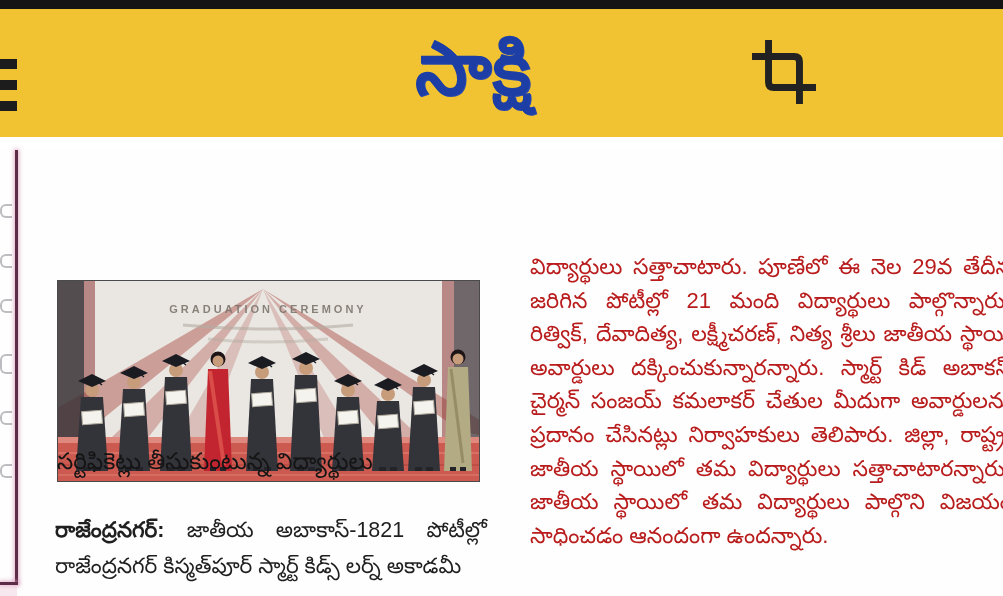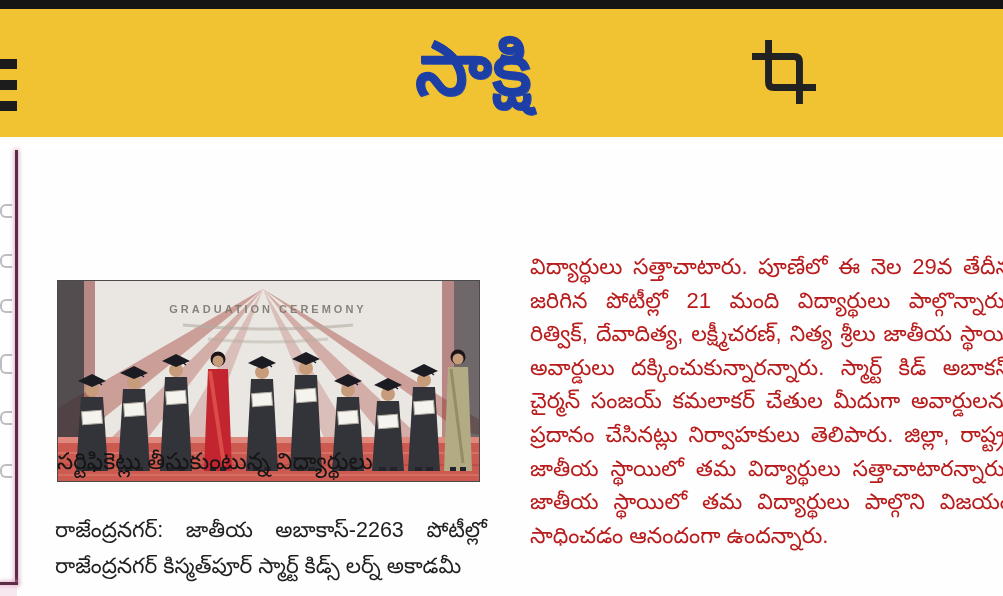--- a/index.html
+++ b/index.html
@@ -53,21 +53,21 @@
   .photo-frame svg{display:block;}
   .caption{
     position:absolute;left:57px;top:297px;width:430px;
     font-size:23px;font-weight:normal;color:#141414;line-height:30px;
   }
   .body-left{
     position:absolute;left:55px;top:341px;width:432px;
     font-size:21.5px;line-height:36px;color:#1f1f1f;
     text-align:justify;
   }
-  .body-left .dateline{font-weight:normal;}
+  .body-left .dateline{font-weight:bold;}
   .body-right{
     position:absolute;left:510px;top:79px;width:481px;
     font-size:22px;line-height:33.6px;color:#b91c1c;
     text-align:justify;
     margin-left:20px;
   }
   .corner-tint{
     position:absolute;left:0;top:436px;width:17px;height:11px;
     background:rgba(240,205,220,.45);
   }
@@ -204,16 +204,16 @@
           <circle cx="400" cy="76" r="7.5" fill="#1d1416"></circle>
           <circle cx="400" cy="78" r="5.5" fill="#c69c7b"></circle>
           <rect x="392" y="186" width="6" height="4" fill="#23232a"></rect>
           <rect x="402" y="186" width="6" height="4" fill="#23232a"></rect>
         </g>
     </svg>
   </div>
 
   <div class="caption">సర్టిఫికెట్లు తీసుకుంటున్న విద్యార్థులు</div>
 
-  <p class="body-left"><span class="dateline">రాజేంద్రనగర్:</span><span> జాతీయ అబాకాస్-2263 పోటీల్లో రాజేంద్రనగర్ కిస్మత్‌పూర్ స్మార్ట్ కిడ్స్ లర్న్ అకాడమీ</span></p>
+  <p class="body-left"><span class="dateline">రాజేంద్రనగర్:</span><span> జాతీయ అబాకాస్-1821 పోటీల్లో రాజేంద్రనగర్ కిస్మత్‌పూర్ స్మార్ట్ కిడ్స్ లర్న్ అకాడమీ</span></p>
 
   <p class="body-right">విద్యార్థులు సత్తాచాటారు. పూణేలో ఈ నెల 29వ తేదీన జరిగిన పోటీల్లో 21 మంది విద్యార్థులు పాల్గొన్నారు. రిత్విక్, దేవాదిత్య, లక్ష్మీచరణ్, నిత్య శ్రీలు జాతీయ స్థాయి అవార్డులు దక్కించుకున్నారన్నారు. స్మార్ట్ కిడ్ అబాకస్ చైర్మన్ సంజయ్ కమలాకర్ చేతుల మీదుగా అవార్డులను ప్రదానం చేసినట్లు నిర్వాహకులు తెలిపారు. జిల్లా, రాష్ట్ర, జాతీయ స్థాయిలో తమ విద్యార్థులు సత్తాచాటారన్నారు. జాతీయ స్థాయిలో తమ విద్యార్థులు పాల్గొని విజయం సాధించడం ఆనందంగా ఉందన్నారు.</p>
 </div>
 
 </body></html>

